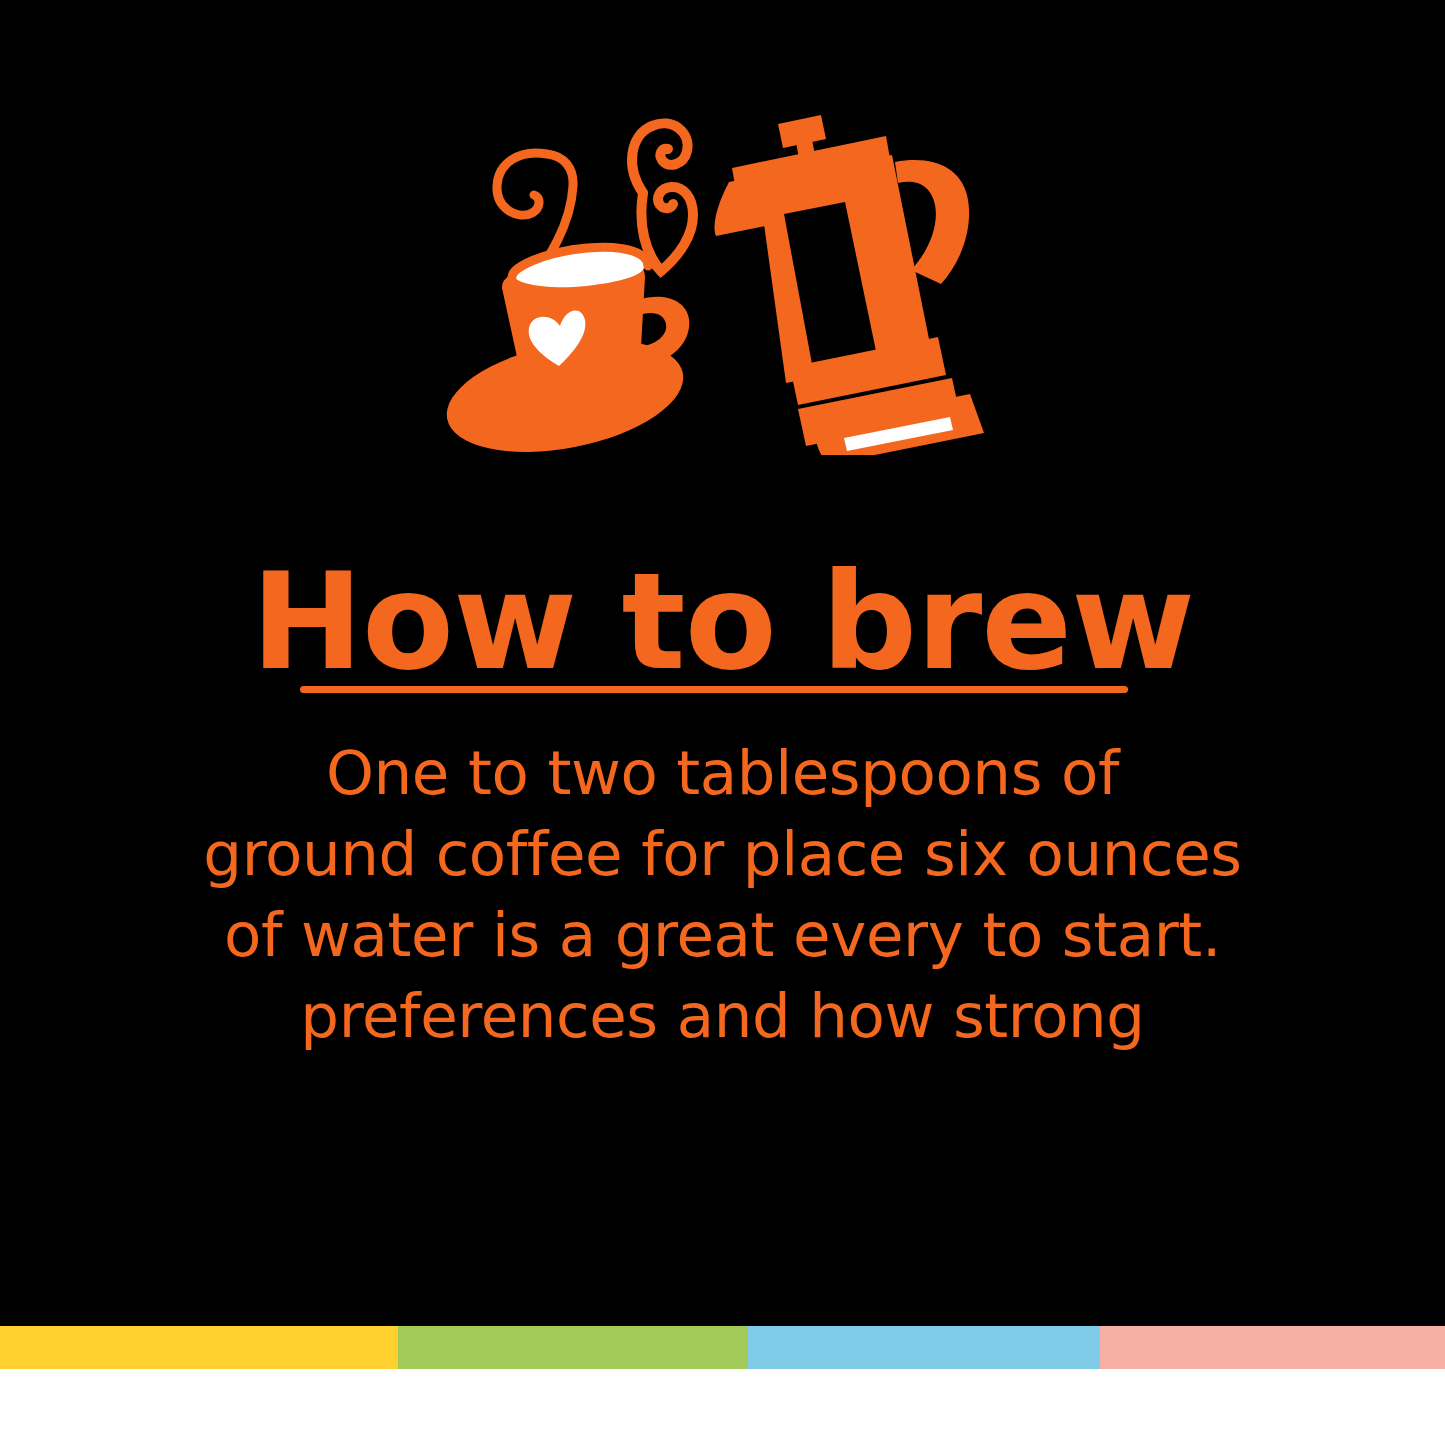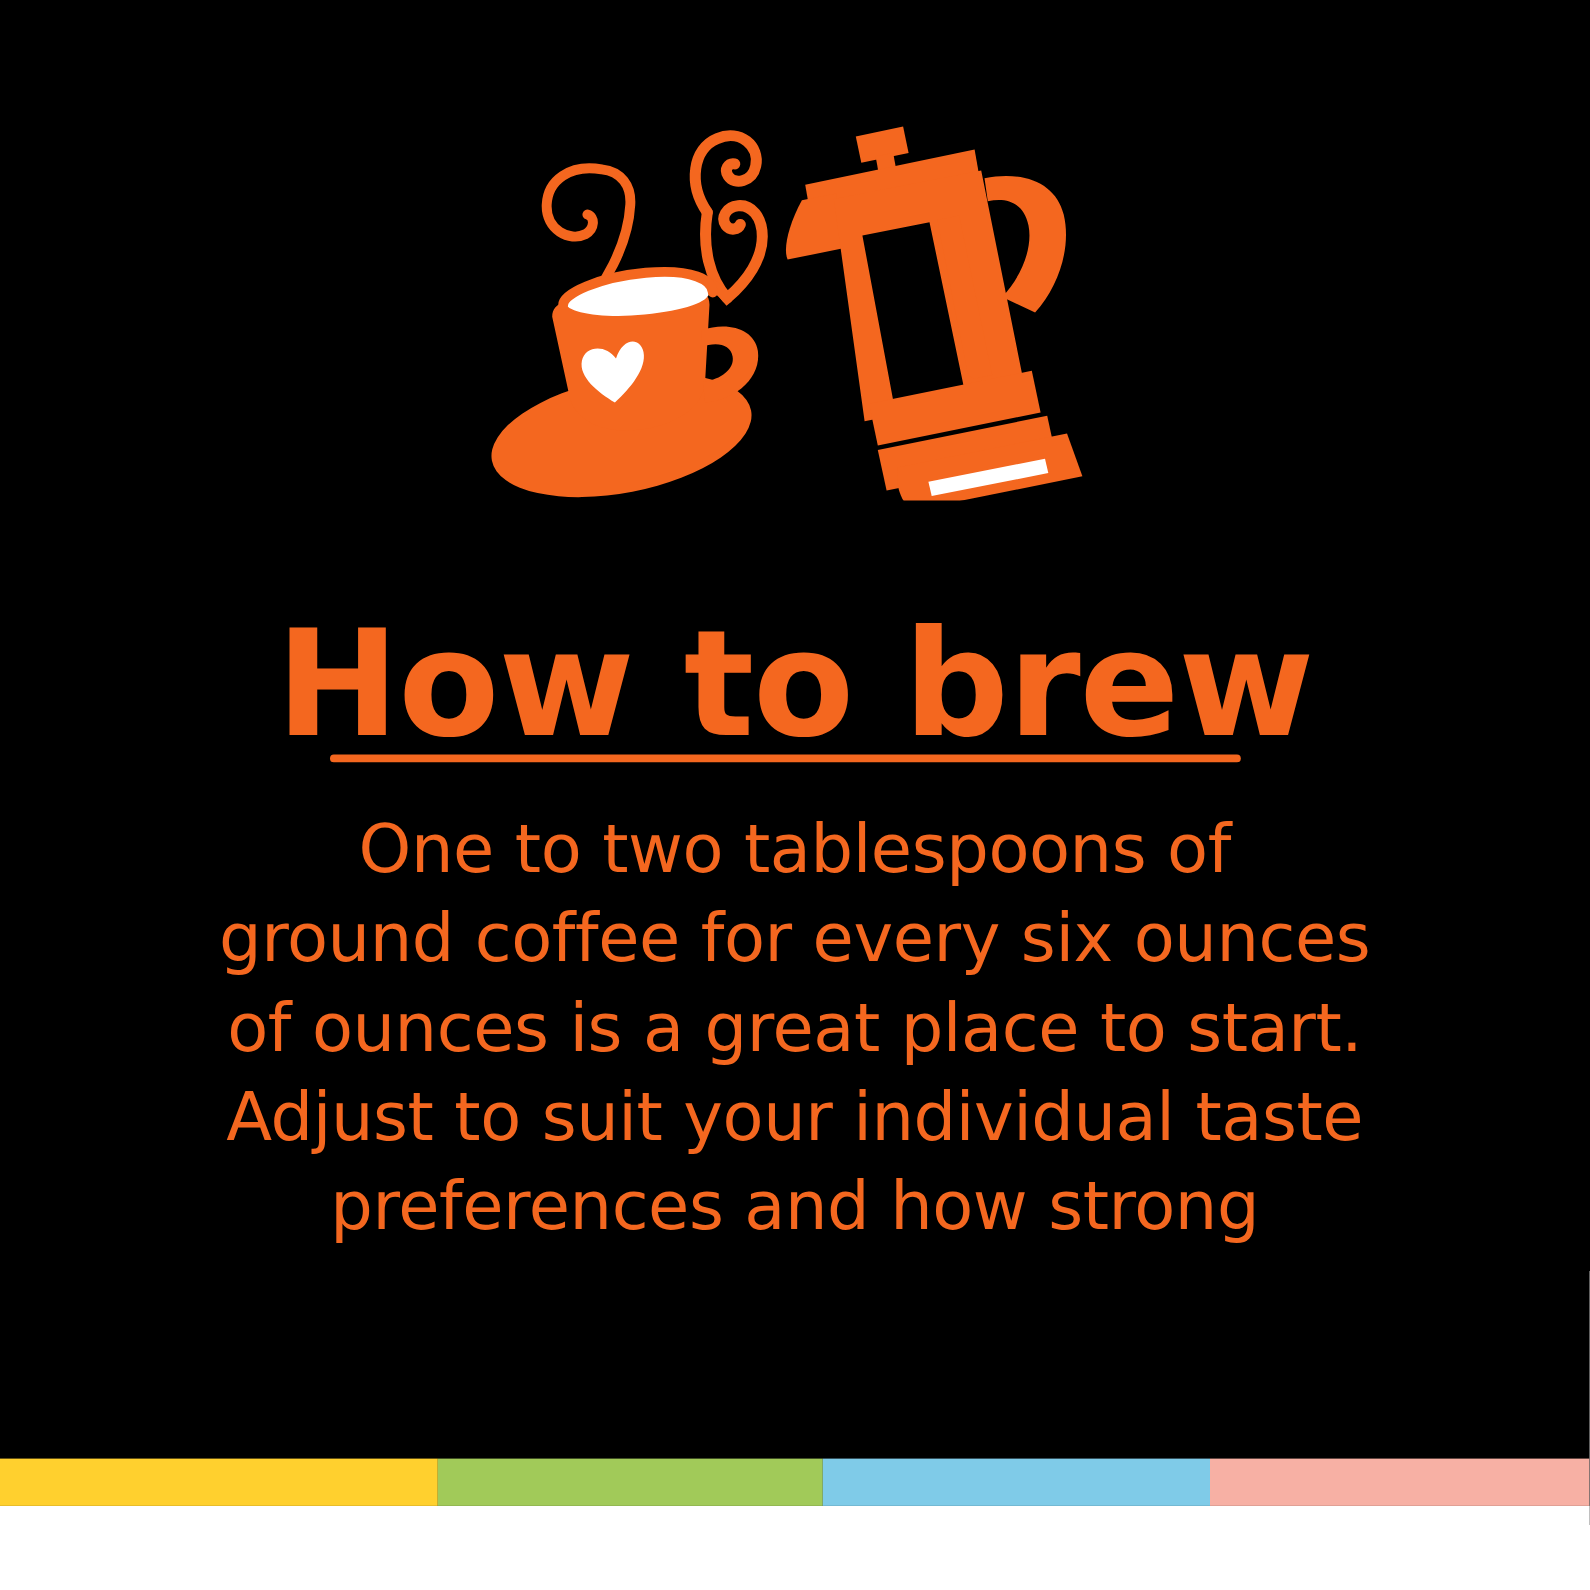--- a/index.html
+++ b/index.html
@@ -208,23 +208,22 @@
 
     </svg>
   </div>
 
   <h1 class="title" style="color: rgb(244, 103, 31);">How to brew</h1>
 
   <div class="divider" style="background: rgb(244, 103, 31);"></div>
 
   <div class="body-copy" style="color: rgb(244, 103, 31);">
     <span class="line">One to two tablespoons of</span>
-    <span class="line">ground coffee for every six ounces</span>
-    <span class="line">of ounces is a great place to start.</span>
-    <span class="line">Adjust to suit your individual taste</span>
+    <span class="line">ground coffee for place six ounces</span>
+    <span class="line">of water is a great every to start.</span>
     <span class="line">preferences and how strong</span>
   </div>
 
   <div class="color-bar">
     <div class="swatch swatch-yellow" style="background: rgb(255, 208, 46);"></div>
     <div class="swatch swatch-green" style="background: rgb(161, 202, 89);"></div>
     <div class="swatch swatch-blue" style="background: rgb(127, 203, 232);"></div>
     <div class="swatch swatch-pink" style="background: rgb(247, 176, 164);"></div>
   </div>
 

